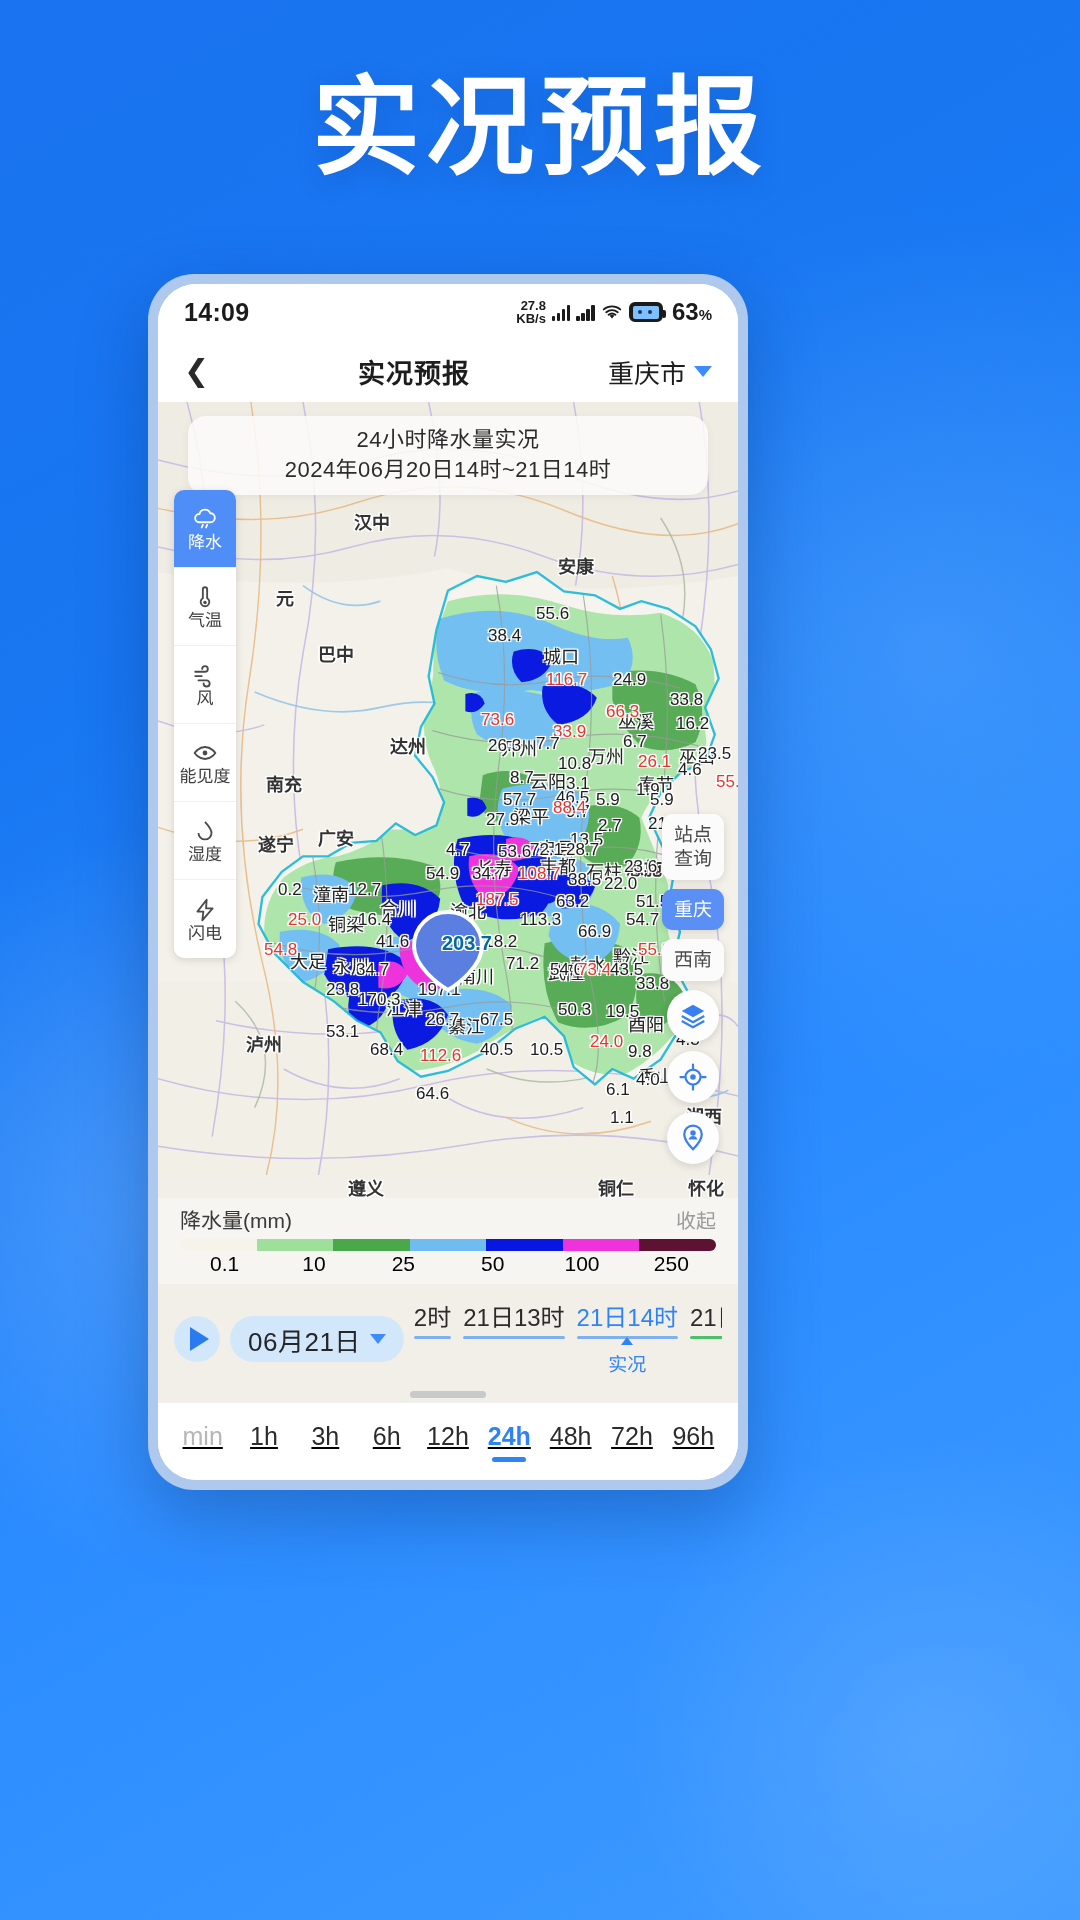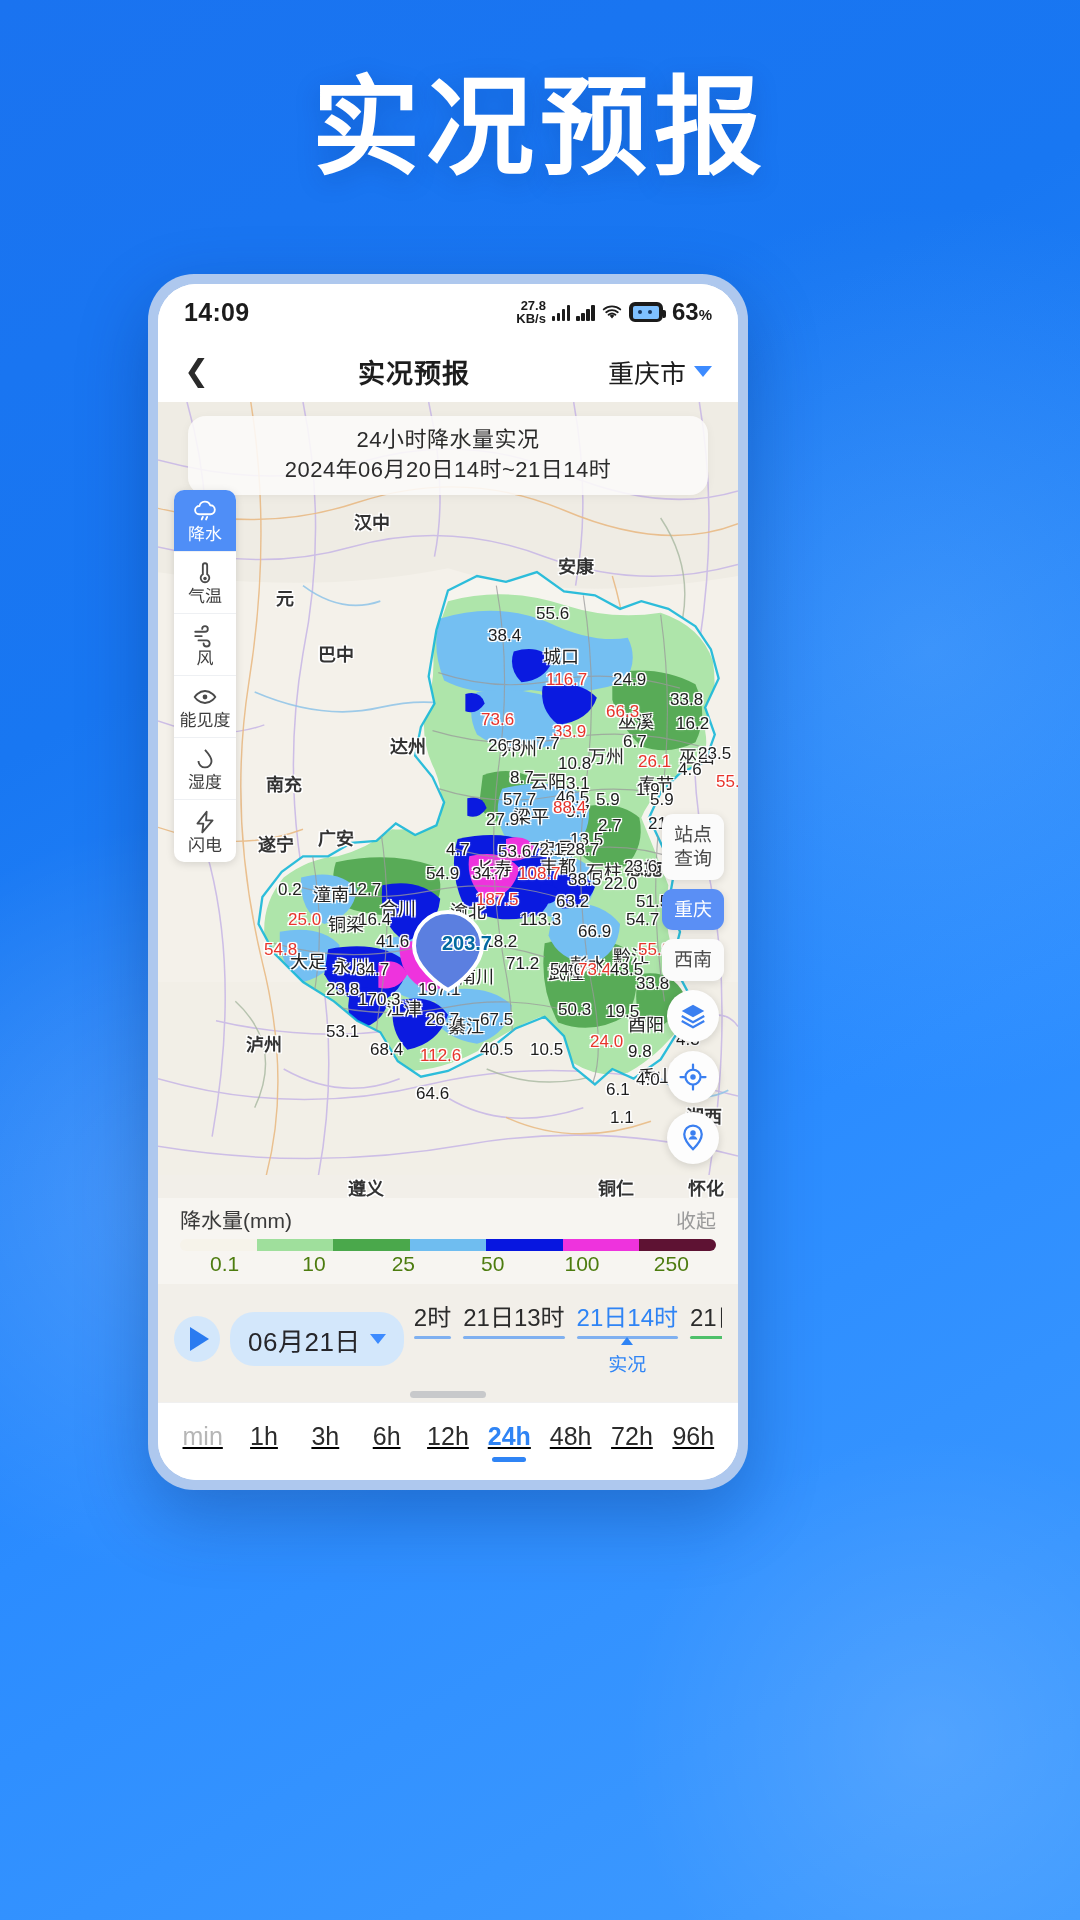--- a/index.html
+++ b/index.html
@@ -88,21 +88,21 @@
   }
   .map-banner div{font-size:22px;color:#2c2c2c;line-height:1.35;letter-spacing:.5px;}
 
   
   .tool-rail{
     position:absolute;left:16px;top:88px;width:62px;z-index:22;
     background:#fff;border-radius:10px;overflow:hidden;
     box-shadow:0 2px 9px rgba(0,0,0,.13);
   }
   .tool-item{
-    height:62px;display:flex;flex-direction:column;align-items:center;justify-content:center;
+    height:78px;display:flex;flex-direction:column;align-items:center;justify-content:center;
     gap:2px;border-bottom:1px solid #eef0f3;cursor:pointer;
   }
   .tool-item:last-child{border-bottom:none;}
   .tool-item.active{background:#4f8ef7;}
   .tool-item .tl-label{font-size:17px;color:#3d3d3d;line-height:1;}
   .tool-item.active .tl-label{color:#fff;}
   .tool-item svg{display:block;}
 
   
   .right-rail{position:absolute;right:14px;top:412px;width:62px;z-index:22;
@@ -124,35 +124,35 @@
   .legend{
     position:absolute;left:0;right:0;bottom:118px;z-index:21;
     background:rgba(247,246,243,.80);padding:6px 22px 8px;
   }
   .legend-top{display:flex;align-items:center;}
   .legend-title{font-size:21px;color:#3a3a3a;}
   .legend-collapse{margin-left:auto;font-size:20px;color:#9a9a9a;cursor:pointer;}
   .legend-bar{height:12px;border-radius:6px;margin:5px 0 1px;display:flex;overflow:hidden;}
   .legend-bar span{flex:1;display:block;}
   .legend-ticks{display:flex;}
-  .legend-ticks span{flex:1;text-align:center;font-size:21px;color:#4d7c0f;}
+  .legend-ticks span{flex:1;text-align:center;font-size:21px;color:#000000;}
 
   
   .timeline{
     position:absolute;left:0;right:0;bottom:26px;z-index:21;
     display:flex;align-items:center;padding:0 16px;gap:10px;
   }
   .play-btn{
     width:46px;height:46px;border-radius:50%;background:#d3e7fb;flex:0 0 46px;
     display:flex;align-items:center;justify-content:center;cursor:pointer;
   }
   .play-tri{width:0;height:0;border-top:12px solid transparent;border-bottom:12px solid transparent;
     border-left:19px solid #2a7bf0;margin-left:5px;}
   .date-pill{
-    background:#d3e7fb;border-radius:24px;height:54px;display:flex;align-items:center;
+    background:#d3e7fb;border-radius:24px;height:46px;display:flex;align-items:center;
     gap:9px;padding:0 18px;flex:0 0 auto;cursor:pointer;
   }
   .date-pill .dp-text{font-size:26px;color:#26262a;letter-spacing:.5px;}
   .caret-sm{width:0;height:0;border-left:8px solid transparent;border-right:8px solid transparent;
     border-top:10px solid #3d8bff;}
   .time-scroll{flex:1;display:flex;align-items:flex-start;gap:12px;overflow:hidden;padding-top:2px;}
   .time-item{display:flex;flex-direction:column;align-items:center;flex:0 0 auto;cursor:pointer;}
   .time-item .ti-label{font-size:24px;color:#2b2b2b;white-space:nowrap;line-height:1.2;}
   .time-item.sel .ti-label{color:#2f84f5;}
   .time-item .ti-rule{height:3px;width:100%;background:#7fb0f0;margin-top:3px;border-radius:2px;}

